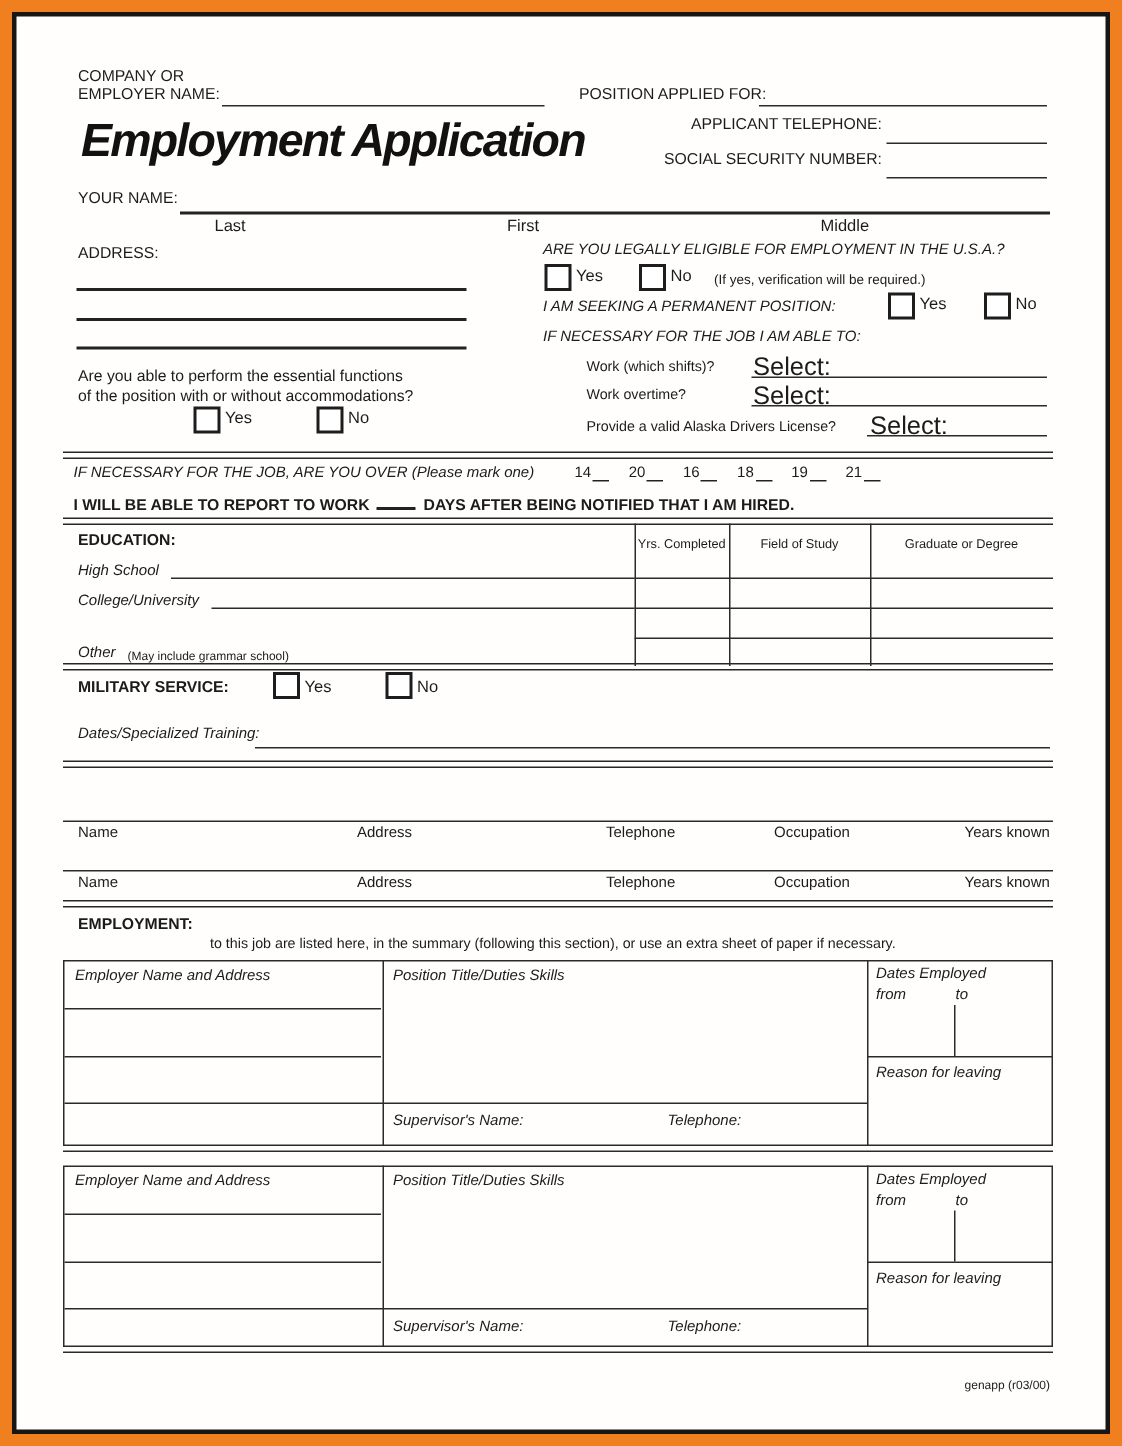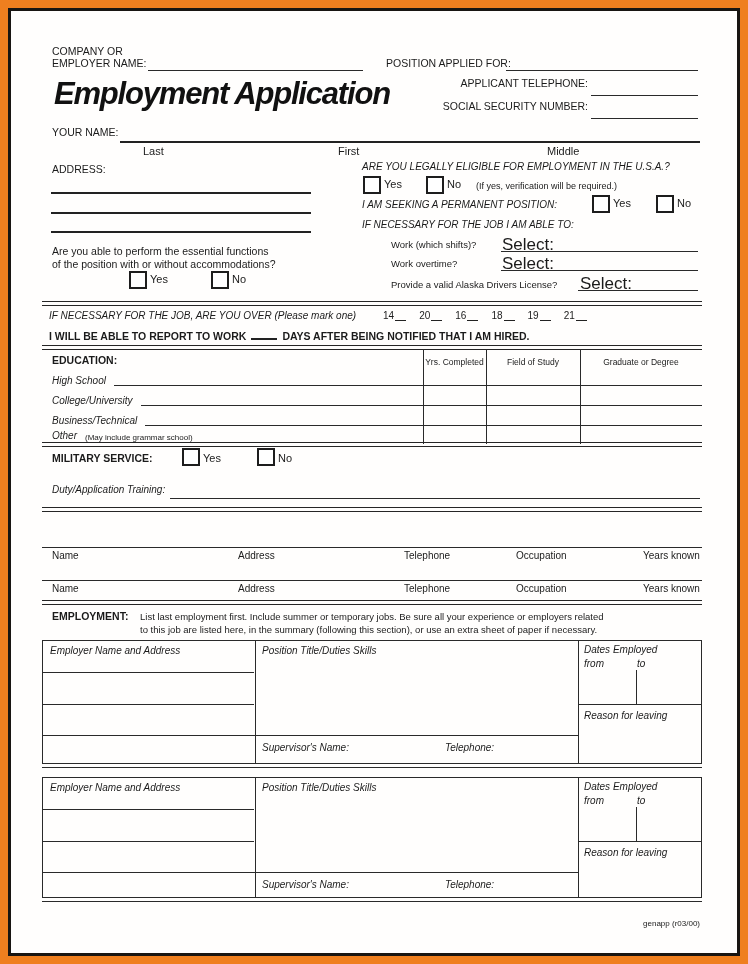--- a/index.html
+++ b/index.html
@@ -160,34 +160,30 @@
   <div class="hline" style="left:423px;top:425px;width:279px"></div>
 
   <div class="edu-row" style="left:52px;top:390px;width:371px;height:16px">
     <span class="fs10">College/University</span>
     <div class="fill"></div>
   </div>
   <div class="edu-row" style="left:52px;top:370px;width:371px;height:16px">
     <span class="fs10">High School</span>
     <div class="fill"></div>
   </div>
-  <div class="edu-row" style="left:52px;top:410px;width:371px;height:16px">
-    <span class="fs10">Business/Technical</span>
-    <div class="fill"></div>
-  </div>
   <div class="t fs10" style="left:52px;top:430px">Other</div>
   <div class="t fs8" style="left:85px;top:433px">(May include grammar school)</div>
   <div class="dline" style="left:42px;top:442px;width:660px"></div>
 
   <div class="t b" style="left:52px;top:452px">MILITARY SERVICE:</div>
   <div class="cb" style="left:182px;top:448px"></div>
   <div class="t fs11" style="left:203px;top:452px">Yes</div>
   <div class="cb" style="left:257px;top:448px"></div>
   <div class="t fs11" style="left:278px;top:452px">No</div>
-  <div class="t fs10" style="left:52px;top:484px">Duty/Application Training:</div>
+  <div class="t fs10" style="left:52px;top:484px">Dates/Specialized Training:</div>
   <div class="hline" style="left:170px;top:498px;width:530px"></div>
 
   <div class="dline" style="left:42px;top:507px;width:660px"></div>
 
 
   <div class="hline" style="left:42px;top:547px;width:660px"></div>
   <div style="position:absolute;left:42px;top:550px;width:660px;height:12px">
     <span class="ref-label" style="left:10px">Name</span>
     <span class="ref-label" style="left:196px">Address</span>
     <span class="ref-label" style="left:362px">Telephone</span>
@@ -200,21 +196,20 @@
     <span class="ref-label" style="left:10px">Name</span>
     <span class="ref-label" style="left:196px">Address</span>
     <span class="ref-label" style="left:362px">Telephone</span>
     <span class="ref-label" style="left:474px">Occupation</span>
     <span class="ref-label" style="left:601px">Years known</span>
   </div>
 
   <div class="dline" style="left:42px;top:600px;width:660px"></div>
 
   <div class="t b" style="left:52px;top:610px">EMPLOYMENT:</div>
-  <div class="t fs95" style="left:140px;top:611px">List last employment first. Include summer or temporary jobs. Be sure all your experience or employers related</div>
   <div class="t fs95" style="left:140px;top:624px">to this job are listed here, in the summary (following this section), or use an extra sheet of paper if necessary.</div>
 
   <div class="box" style="left:42px;top:640px;width:660px;height:124px"></div>
   <div class="vline" style="left:255px;top:640px;height:124px"></div>
   <div class="vline" style="left:578px;top:640px;height:124px"></div>
   <div class="t fs10" style="left:50px;top:645px">Employer Name and Address</div>
   <div class="hline" style="left:43px;top:672px;width:211px"></div>
   <div class="hline" style="left:43px;top:704px;width:211px"></div>
   <div class="hline" style="left:43px;top:735px;width:535px"></div>
   <div class="t fs10" style="left:262px;top:645px">Position Title/Duties Skills</div>

